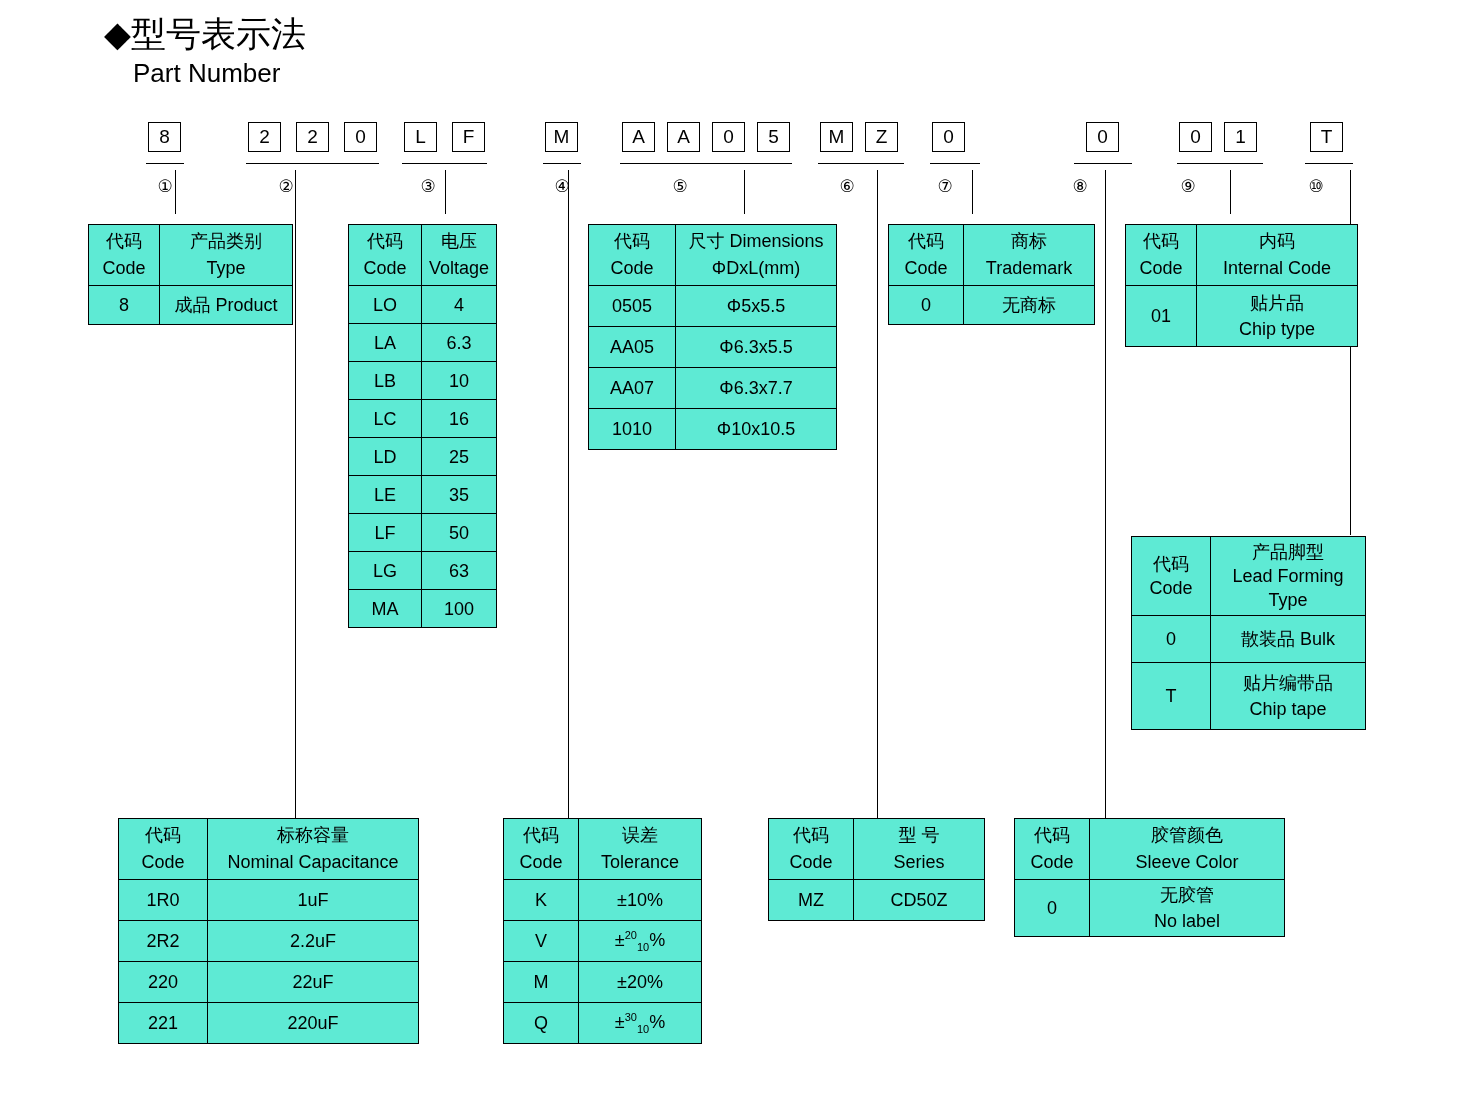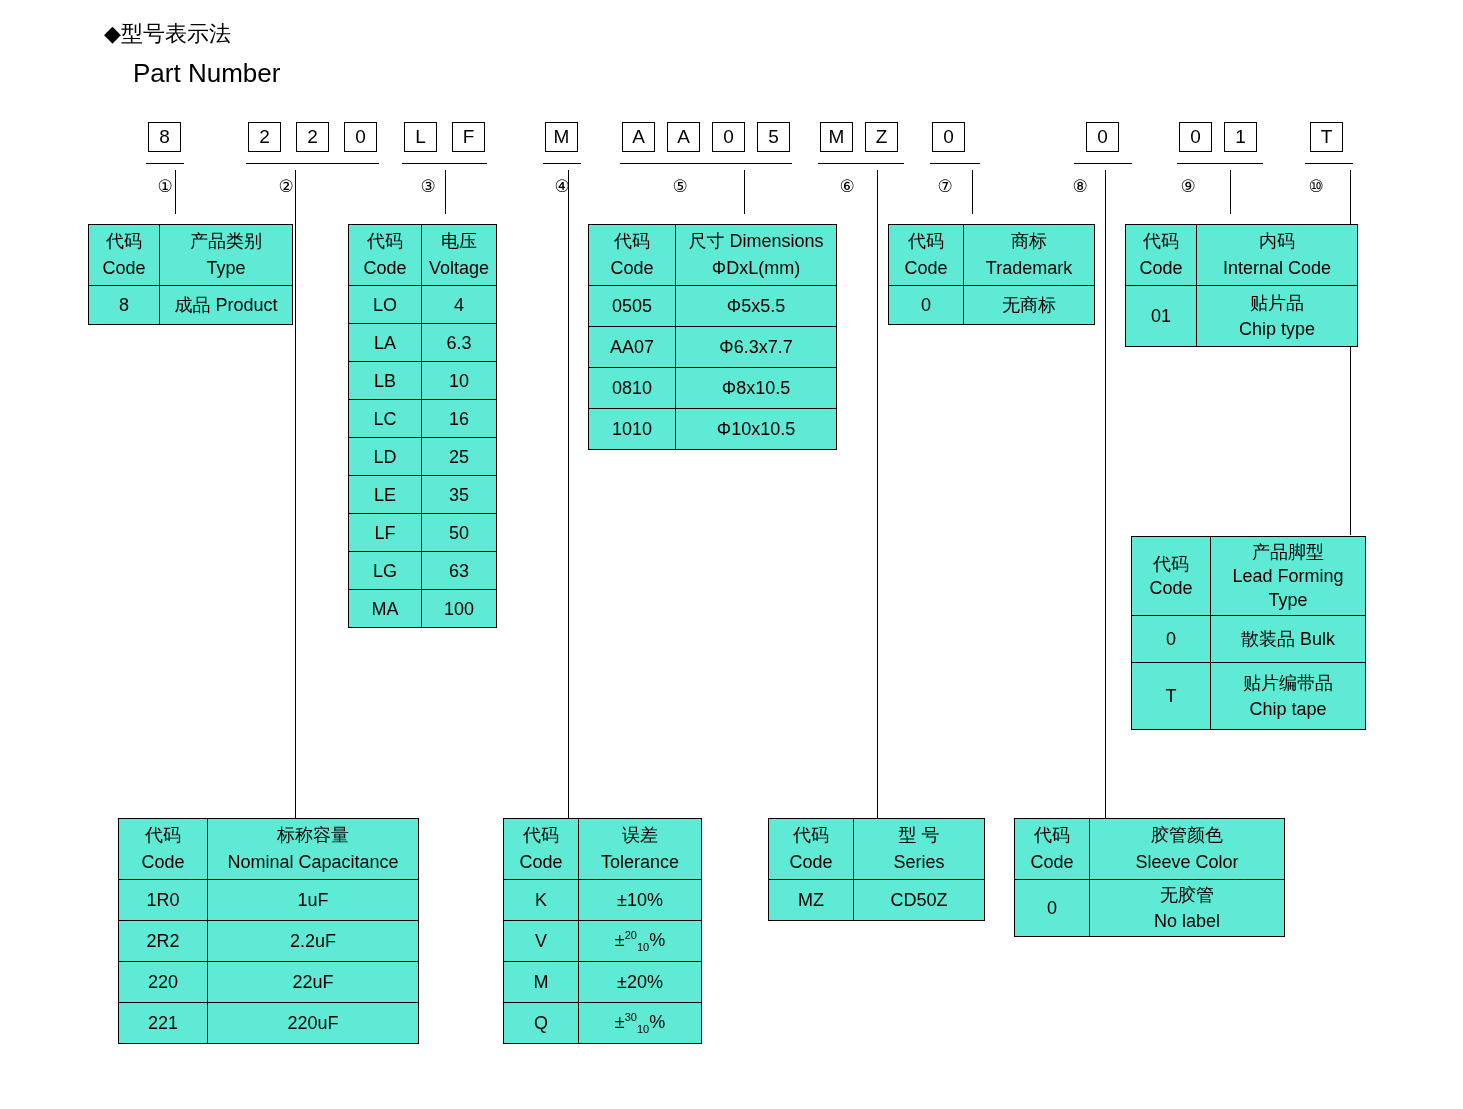--- a/index.html
+++ b/index.html
@@ -9,21 +9,21 @@
     font-family:"Liberation Sans","DejaVu Sans",sans-serif;
     color:#000;
     position:relative;
     overflow:hidden;
   }
   .abs{position:absolute;}
 
   
   #heading-cn{
     left:104px;top:18px;
-    font-size:22px;line-height:32px;
+    font-size:35px;line-height:32px;
     letter-spacing:0px;
     white-space:nowrap;
     text-align:center;
   }
   #heading-en{
     left:133px;top:57px;
     font-size:26px;line-height:32px;
     white-space:nowrap;
   }
 
@@ -228,26 +228,26 @@
     <td class="hd" style="width:148px;">
       <span class="cn">尺寸 Dimensions</span>
       <span class="en">ΦDxL(mm)</span>
     </td>
   </tr>
   <tr>
         <td style="height:36px;border-radius:7px;">0505</td>
         <td>Φ5x5.5</td>
       </tr>
   <tr>
+        <td style="height:36px;">AA05</td>
+        <td>Φ6.3x5.5</td>
+      </tr>
+  <tr>
         <td style="height:36px;">AA07</td>
         <td>Φ6.3x7.7</td>
-      </tr>
-  <tr>
-        <td style="height:36px;">0810</td>
-        <td>Φ8x10.5</td>
       </tr>
   <tr>
         <td style="height:36px;">1010</td>
         <td>Φ10x10.5</td>
       </tr>
 </tbody>
   </table>
 
 <table class="spec abs" style="left:888px;top:224px;">
   <tbody>

